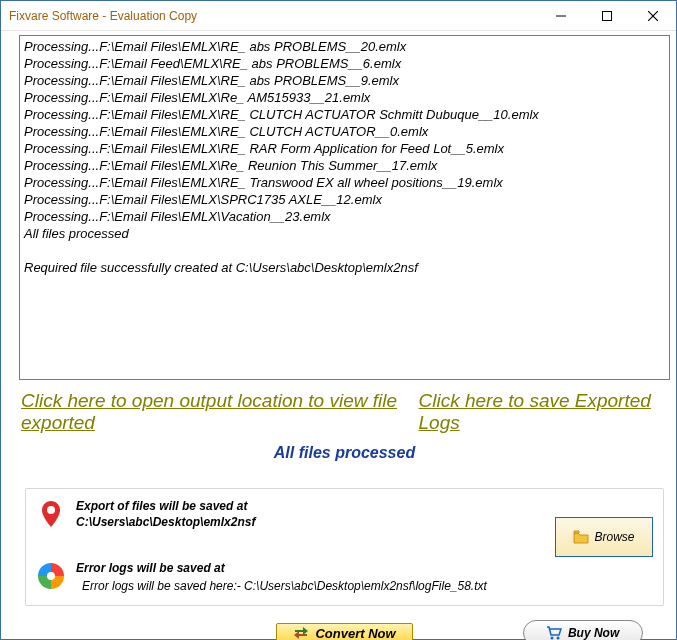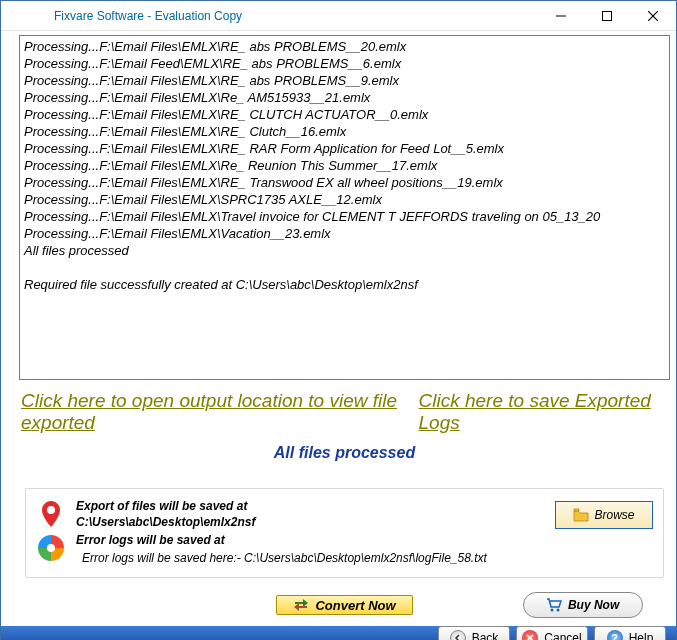--- a/index.html
+++ b/index.html
@@ -10,21 +10,21 @@
     border: 1px solid #3a6ea5;
     display: flex; flex-direction: column;
     position: relative;
   }
   .titlebar {
     height: 30px; background: #fff;
     display: flex; align-items: center;
     padding: 0 0 0 8px;
     border-bottom: 1px solid #e5e5e5;
   }
-  .titlebar .title-text { flex: 1; font-size: 12px; color: #0369a1; margin-left: 45px; }
+  .titlebar .title-text { flex: 1; font-size: 12px; color: #a16207; }
   .titlebar .ctrl { width: 46px; height: 30px; display:flex; align-items:center; justify-content:center; color:#000; }
   .titlebar .ctrl svg { width:10px; height:10px; }
   .titlebar .close svg { width:10px; height:10px;}
   .content { flex:1; display:flex; flex-direction:column; padding: 4px 6px 0 18px; font-style: italic; }
   .logbox-wrap {
     border:1px solid #7a7a7a;
     height: 345px;
     overflow-y: scroll;
     background:#fff;
     font-family: Tahoma, sans-serif;
@@ -52,26 +52,26 @@
     background:#fff;
     padding: 10px 10px 8px 10px;
   }
   .row { display:flex; align-items:flex-start; gap:10px; margin-bottom: 4px; }
   .row .icon { width:30px; height:30px; flex-shrink:0; display:flex; align-items:center; justify-content:center; }
   .row .texts { flex:1; font-size:12px; font-family: Tahoma,sans-serif; }
   .row .texts .bold { font-weight:bold; margin-bottom:2px; }
   .row .texts .sub { font-weight:bold; }
   .row .texts .sub2 { font-weight:normal; padding-left:6px; }
   .browse-btn {
-    width: 98px; height:28px;
+    width: 98px; height:40px;
     border:1px solid #1e5fbf;
     background: linear-gradient(#fdf7e4,#f8e9b5);
     display:flex; align-items:center; justify-content:center;
     gap:5px; font-size:12px; cursor:pointer;
-    margin-top:2px;
+    margin-top:18px;
   }
   .btnbar {
     display:flex; justify-content:center; gap: 110px; align-items:center;
     padding: 8px 0 8px 0;
     margin: 6px 6px 0 6px;
   }
   .big-btn {
     height:20px; padding: 0 16px;
     border:1px solid #a88b00;
     background: linear-gradient(#fff3b0,#ffd84a);
@@ -132,27 +132,26 @@
     </div>
   </div>
 
   <div class="content">
 
     <div class="logbox-wrap" id="logbox">
         <div>Processing...F:\Email Files\EMLX\RE_ abs PROBLEMS__20.emlx</div>
         <div>Processing...F:\Email Feed\EMLX\RE_ abs PROBLEMS__6.emlx</div>
         <div>Processing...F:\Email Files\EMLX\RE_ abs PROBLEMS__9.emlx</div>
         <div>Processing...F:\Email Files\EMLX\Re_ AM515933__21.emlx</div>
+        <div>Processing...F:\Email Files\EMLX\RE_ CLUTCH ACTUATOR Schmitt Dubuque__10.emlx</div>
         <div>Processing...F:\Email Files\EMLX\RE_ CLUTCH ACTUATOR__0.emlx</div>
-        <div>Processing...F:\Email Files\EMLX\RE_ Clutch__16.emlx</div>
         <div>Processing...F:\Email Files\EMLX\RE_ RAR Form Application for Feed Lot__5.emlx</div>
         <div>Processing...F:\Email Files\EMLX\Re_ Reunion This Summer__17.emlx</div>
         <div>Processing...F:\Email Files\EMLX\RE_ Transwood EX all wheel positions__19.emlx</div>
         <div>Processing...F:\Email Files\EMLX\SPRC1735 AXLE__12.emlx</div>
-        <div>Processing...F:\Email Files\EMLX\Travel invoice for CLEMENT T JEFFORDS traveling on 05_13_20</div>
         <div>Processing...F:\Email Files\EMLX\Vacation__23.emlx</div>
         <div>All files processed</div>
         <div>&nbsp;</div>
         <div>Required file successfully created at C:\Users\abc\Desktop\emlx2nsf</div>
       </div>
 
     <div class="link-row">
       <a href="#">Click here to open output location to view file exported</a>
       <a href="#">Click here to save Exported Logs</a>
     </div>

